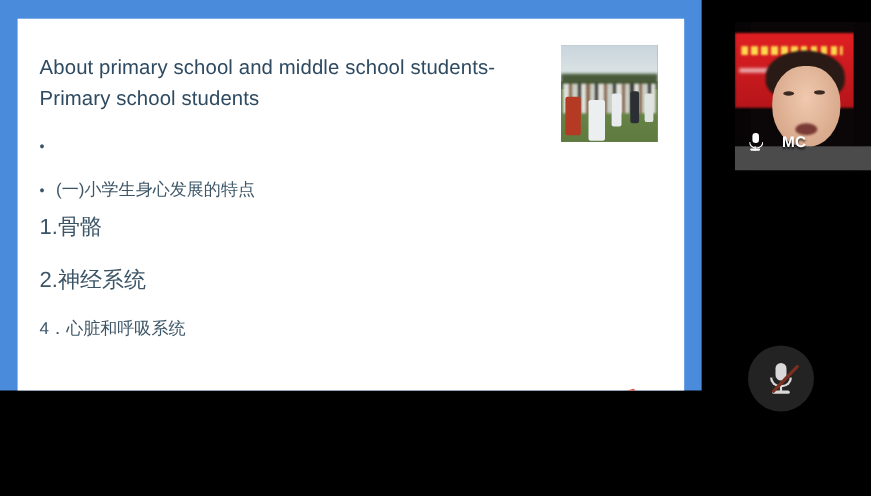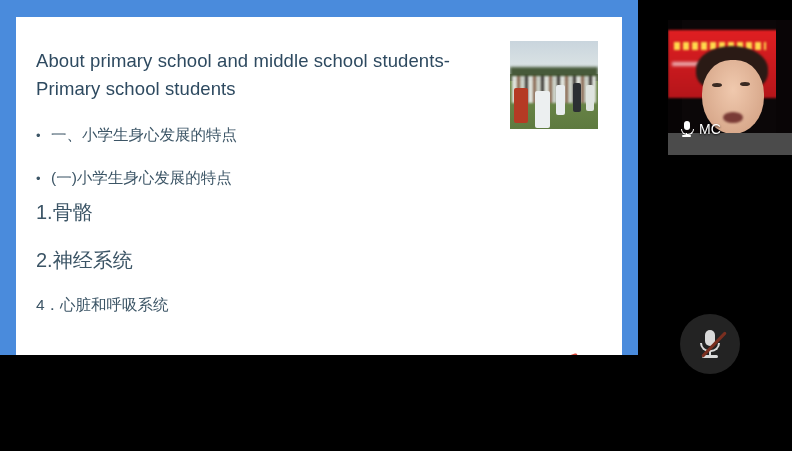--- a/index.html
+++ b/index.html
@@ -165,22 +165,22 @@
     background:radial-gradient(ellipse at 50% 40%, #f0c9ae, #cf9c7e);
     border-radius:46% 46% 50% 50%; filter:blur(.7px);
   }
   .vt-eye { position:absolute; width:10px; height:4px; background:#3a2a22; border-radius:50%; filter:blur(.6px); }
   .vt-eye.l { left:44px; top:63px; }
   .vt-eye.r { left:72px; top:62px; }
   .vt-mouth { position:absolute; left:55px; top:92px; width:20px; height:11px; background:#7a3b36; border-radius:50%; filter:blur(.8px); }
   .vt-body { position:absolute; left:0; bottom:0; width:100%; height:22px; background:#4b4b4b; filter:blur(.6px); }
   .vt-label {
     position:absolute; left:12px; bottom:18px;
-    display:flex; align-items:center; gap:6px;
-    color:#fff; font-size:14px; font-weight:400;
+    display:flex; align-items:center; gap:18px;
+    color:#fff; font-size:14px; font-weight:700;
     text-shadow:0 1px 2px rgba(0,0,0,.8);
     z-index:4;
   }
   .mic-glyph { display:inline-block; width:13px; height:16px; position:relative; }
   .mic-glyph:before {
     content:""; position:absolute; left:3.5px; top:0;
     width:6px; height:9px; background:#fff; border-radius:3px;
   }
   .mic-glyph:after {
     content:""; position:absolute; left:1px; top:8px;
@@ -244,21 +244,20 @@
   <div class="share-area">
 
     <div class="slide">
 
       <div class="slide-title">About primary school and middle school students-Primary school students</div>
 
       <div class="body-list">
 
         <div class="b-row l-bullet1">
           <span class="b-bullet">•</span>
-          <span>一、小学生身心发展的特点</span>
         </div>
 
         <div class="b-row l-bullet2">
           <span class="b-bullet">•</span>
           <span>(一)小学生身心发展的特点</span>
         </div>
 
 
         <div class="l-item">1.骨骼</div>
         <div class="l-item">2.神经系统</div>

